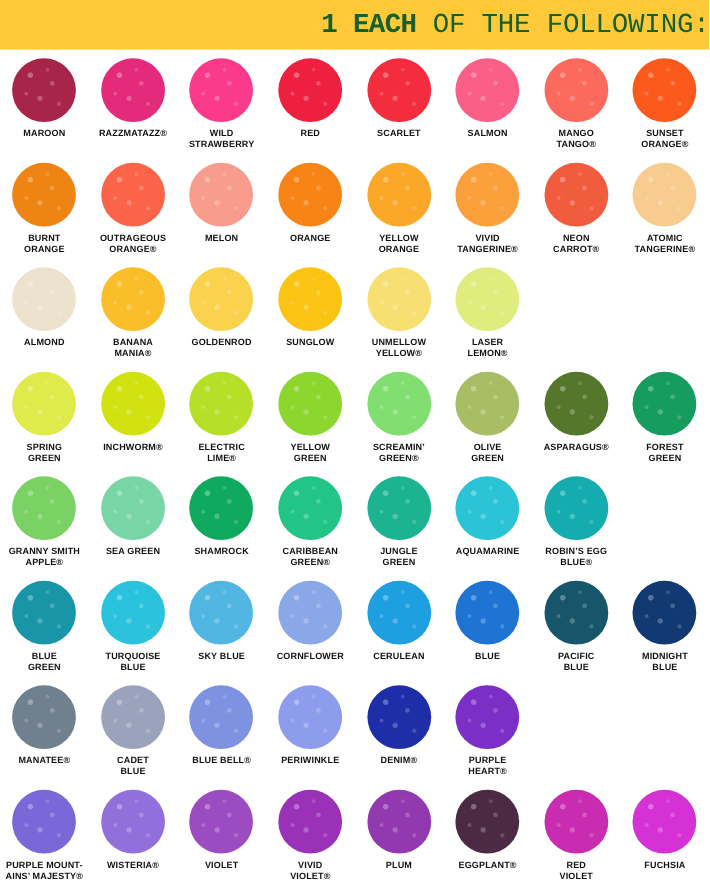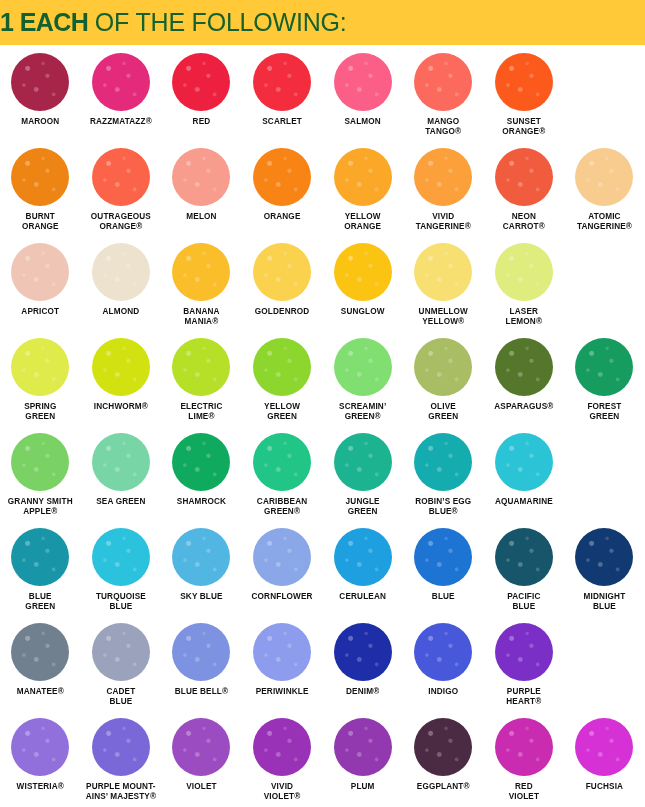--- a/index.html
+++ b/index.html
@@ -8,22 +8,23 @@
     background:#ffffff;
     font-family:"Liberation Sans", sans-serif;
     overflow:hidden;
   }
   #banner{
     width:100%;
     height:45px;
     background:var(--banner-bg,#FFC937);
     display:flex;
     align-items:center;
-    justify-content:flex-start;
+    justify-content:flex-end;
     box-sizing:border-box;
+    font-family:Liberation Mono, monospace;
   }
   #banner-text{
     color:#14602E;
     font-size:25px;
     letter-spacing:-0.2px;
     white-space:nowrap;
     font-weight:400;
   }
   #banner-text .b{font-weight:800;letter-spacing:-0.6px;}
   #grid{
@@ -97,20 +98,25 @@
     <div class="row">
       <div class="cell">
         <div class="swatch" style="background: rgb(168, 37, 74);"></div>
         <div class="label">MAROON</div>
       </div>
       <div class="cell">
         <div class="swatch" style="background: rgb(227, 42, 123);"></div>
         <div class="label">RAZZMATAZZ®</div>
       </div>
       <div class="cell">
+        <div class="swatch" style="background: rgb(251, 58, 140);"></div>
+        <div class="label">WILD
+STRAWBERRY</div>
+      </div>
+      <div class="cell">
         <div class="swatch" style="background: rgb(238, 32, 64);"></div>
         <div class="label">RED</div>
       </div>
       <div class="cell">
         <div class="swatch" style="background: rgb(243, 44, 62);"></div>
         <div class="label">SCARLET</div>
       </div>
       <div class="cell">
         <div class="swatch" style="background: rgb(251, 95, 135);"></div>
         <div class="label">SALMON</div>
@@ -161,24 +167,20 @@
 CARROT®</div>
       </div>
       <div class="cell">
         <div class="swatch" style="background: rgb(248, 203, 143);"></div>
         <div class="label">ATOMIC
 TANGERINE®</div>
       </div>
     </div>
     <div class="row">
       <div class="cell">
-        <div class="swatch" style="background: rgb(239, 198, 181);"></div>
-        <div class="label">APRICOT</div>
-      </div>
-      <div class="cell">
         <div class="swatch" style="background: rgb(237, 226, 205);"></div>
         <div class="label">ALMOND</div>
       </div>
       <div class="cell">
         <div class="swatch" style="background: rgb(251, 190, 43);"></div>
         <div class="label">BANANA
 MANIA®</div>
       </div>
       <div class="cell">
         <div class="swatch" style="background: rgb(250, 210, 78);"></div>
@@ -257,28 +259,28 @@
         <div class="swatch" style="background: rgb(33, 197, 133);"></div>
         <div class="label">CARIBBEAN
 GREEN®</div>
       </div>
       <div class="cell">
         <div class="swatch" style="background: rgb(28, 179, 145);"></div>
         <div class="label">JUNGLE
 GREEN</div>
       </div>
       <div class="cell">
+        <div class="swatch" style="background: rgb(43, 196, 214);"></div>
+        <div class="label">AQUAMARINE</div>
+      </div>
+      <div class="cell">
         <div class="swatch" style="background: rgb(20, 172, 174);"></div>
         <div class="label">ROBIN’S EGG
 BLUE®</div>
       </div>
-      <div class="cell">
-        <div class="swatch" style="background: rgb(43, 196, 214);"></div>
-        <div class="label">AQUAMARINE</div>
-      </div>
     </div>
     <div class="row">
       <div class="cell">
         <div class="swatch" style="background: rgb(24, 150, 168);"></div>
         <div class="label">BLUE
 GREEN</div>
       </div>
       <div class="cell">
         <div class="swatch" style="background: rgb(43, 194, 221);"></div>
         <div class="label">TURQUOISE
@@ -327,40 +329,36 @@
       </div>
       <div class="cell">
         <div class="swatch" style="background: rgb(141, 156, 236);"></div>
         <div class="label">PERIWINKLE</div>
       </div>
       <div class="cell">
         <div class="swatch" style="background: rgb(30, 45, 168);"></div>
         <div class="label">DENIM®</div>
       </div>
       <div class="cell">
-        <div class="swatch" style="background: rgb(71, 88, 219);"></div>
-        <div class="label">INDIGO</div>
-      </div>
-      <div class="cell">
         <div class="swatch" style="background: rgb(123, 47, 198);"></div>
         <div class="label">PURPLE
 HEART®</div>
       </div>
     </div>
     <div class="row">
       <div class="cell">
-        <div class="swatch" style="background: rgb(145, 112, 220);"></div>
-        <div class="label">WISTERIA®</div>
-      </div>
-      <div class="cell">
         <div class="swatch" style="background: rgb(123, 104, 216);"></div>
         <div class="label">PURPLE MOUNT-
 AINS’ MAJESTY®</div>
       </div>
       <div class="cell">
+        <div class="swatch" style="background: rgb(145, 112, 220);"></div>
+        <div class="label">WISTERIA®</div>
+      </div>
+      <div class="cell">
         <div class="swatch" style="background: rgb(155, 76, 192);"></div>
         <div class="label">VIOLET</div>
       </div>
       <div class="cell">
         <div class="swatch" style="background: rgb(154, 50, 184);"></div>
         <div class="label">VIVID
 VIOLET®</div>
       </div>
       <div class="cell">
         <div class="swatch" style="background: rgb(146, 57, 176);"></div>

